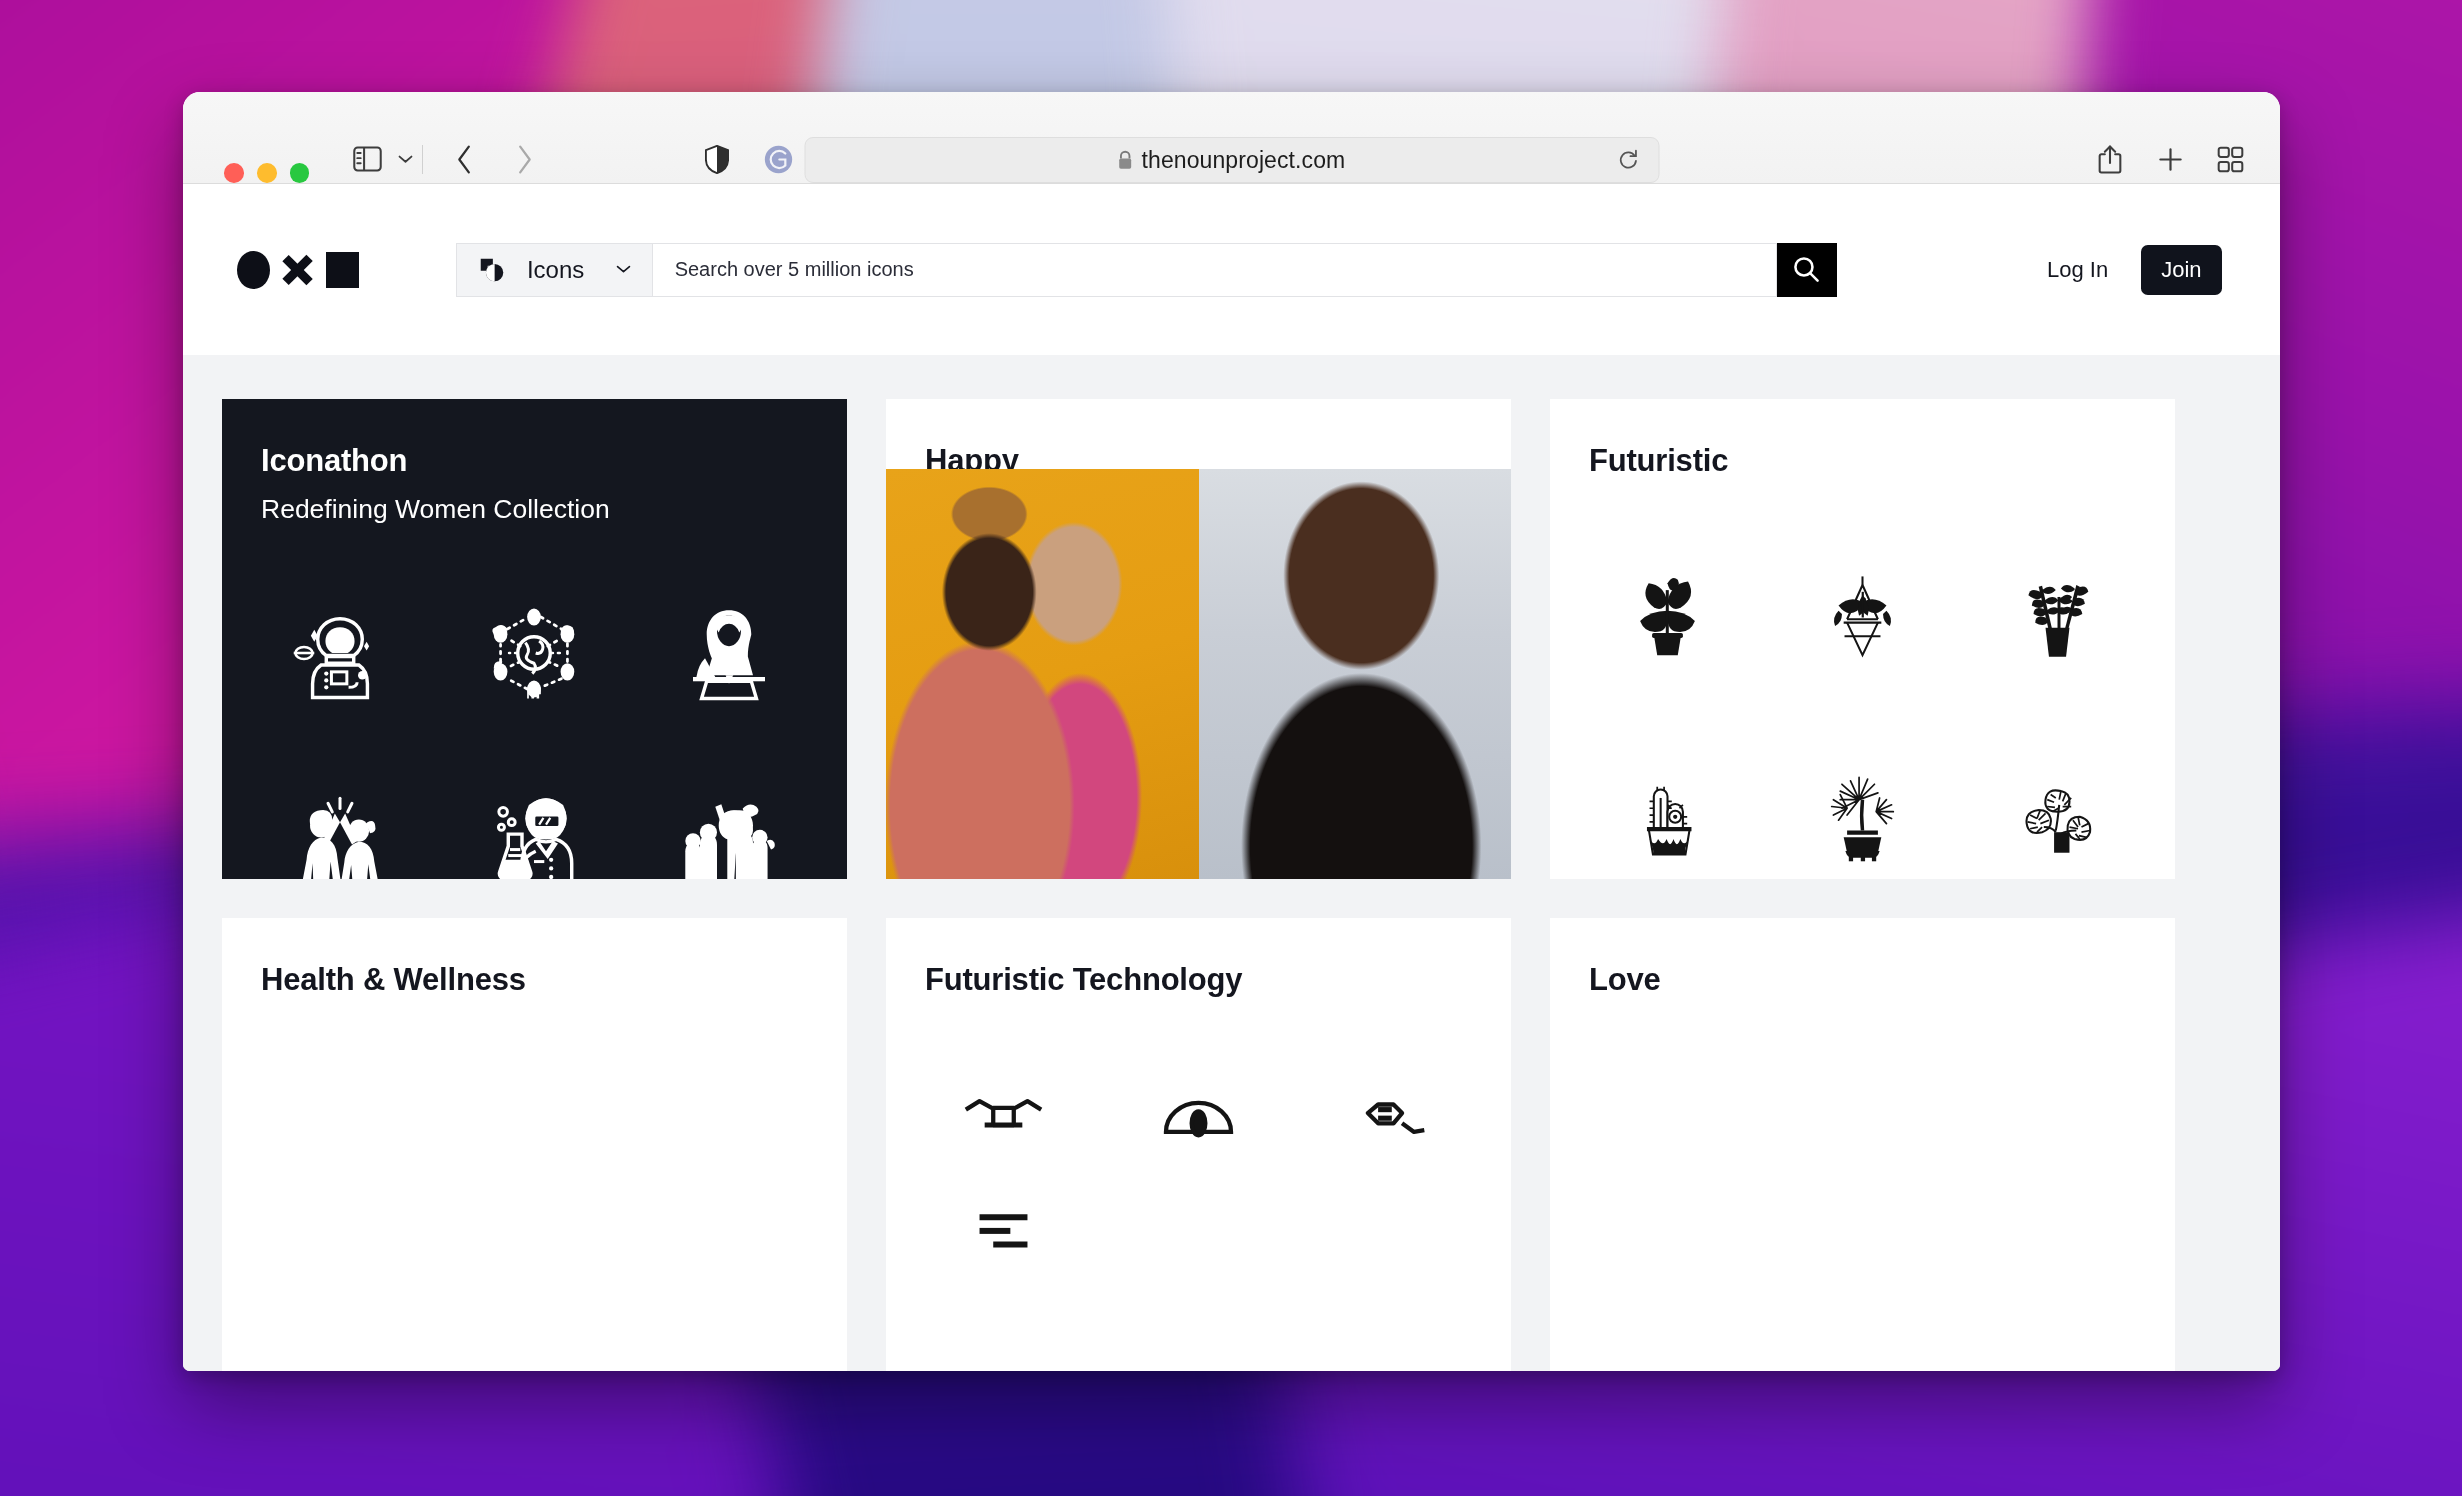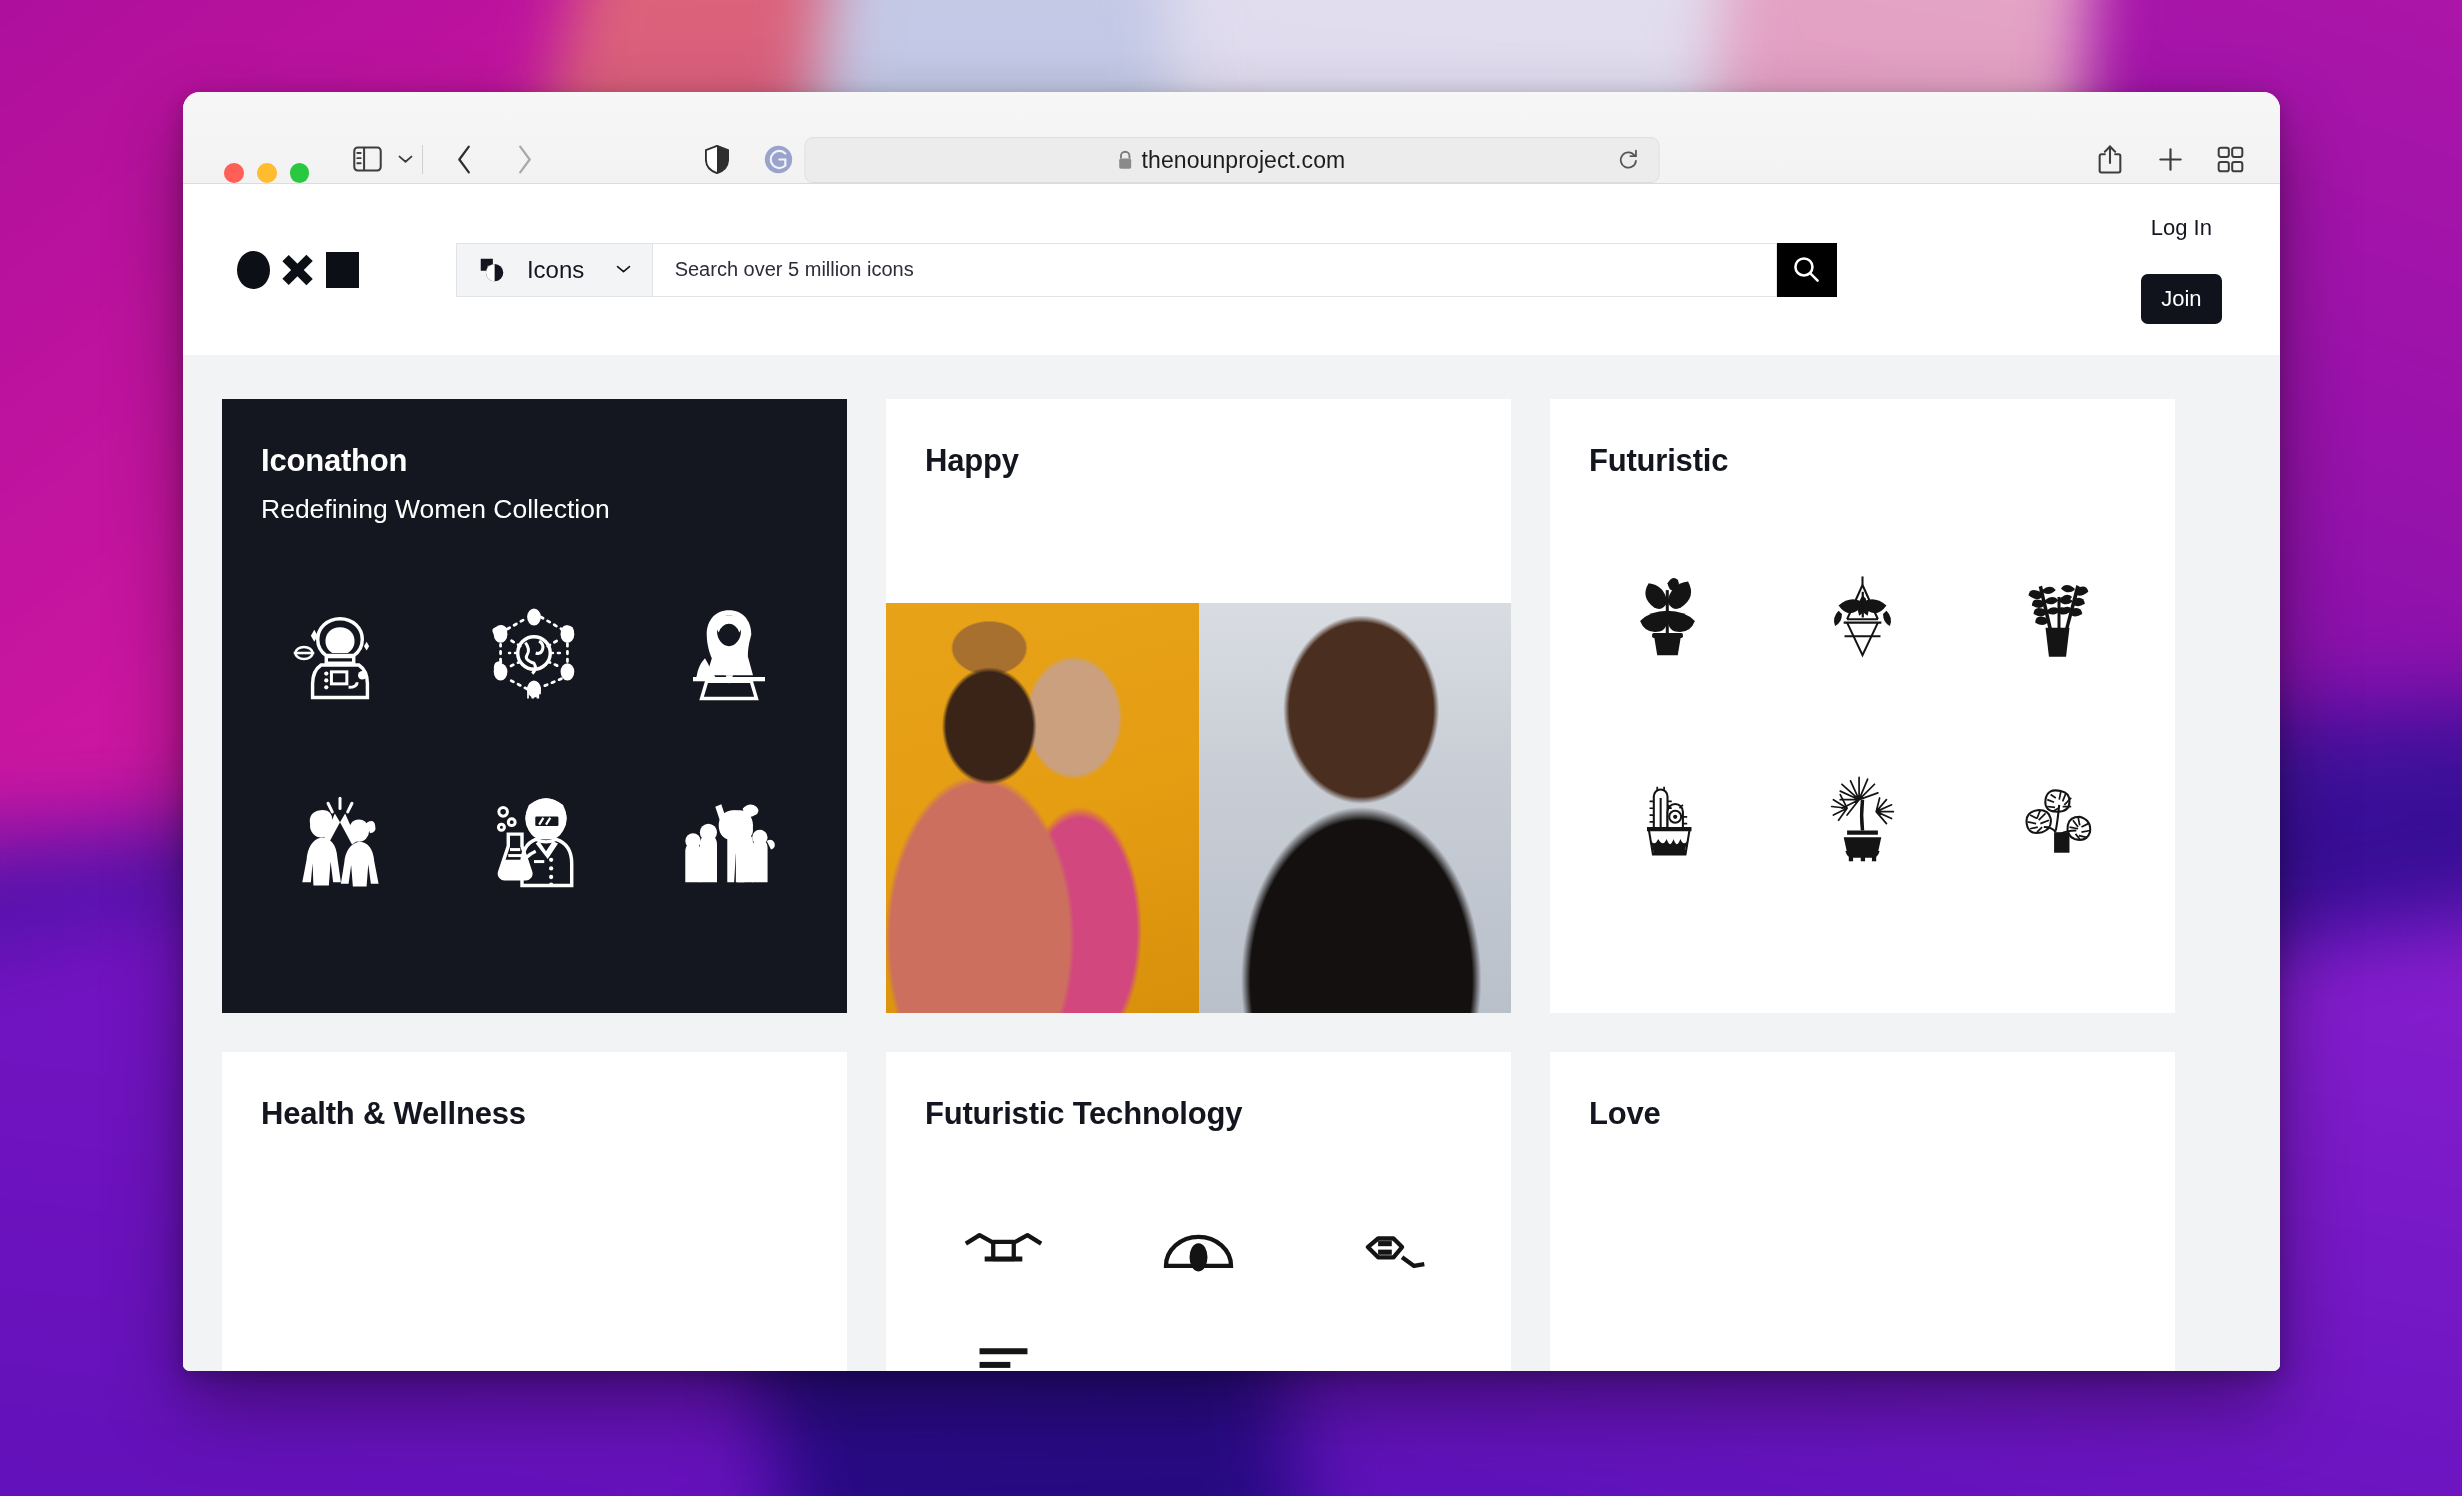--- a/index.html
+++ b/index.html
@@ -141,41 +141,41 @@
     font-family: "Liberation Sans", sans-serif;
     background: transparent;
   }
   #search-input::placeholder { color: #2b2d38; }
   #search-btn {
     width: 60px; background: #000;
     display: flex; align-items: center; justify-content: center;
     border: none; cursor: pointer;
   }
 
-  #header-right { margin-left: auto; display: flex; align-items: center; gap: 32.5px; margin-right: 19px; flex-direction: column; }
+  #header-right { margin-left: auto; display: flex; align-items: center; gap: 32.5px; margin-right: 19px; }
   #login-link { font-size: 22px; color: #14161f; text-decoration: none; }
   #join-btn {
     background: #10131c; color: #fff;
     font-size: 22px; border: none; border-radius: 6.8px;
     padding: 12px 20.5px; cursor: pointer;
     font-family: "Liberation Sans", sans-serif;
   }
 
   
   #grid {
     display: grid;
     grid-template-columns: repeat(3, 625px);
     gap: 39px 39px;
     padding: 44px 39px 0 39px;
   }
   .card {
     background: #fff;
     overflow: hidden;
     position: relative;
-    height: 614px;
+    height: 480px;
   }
   .card.dark { background: #14171f; }
   .card-title {
     font-size: 31px; font-weight: bold; color: #14161f;
     padding: 44px 39px 0 39px;
     letter-spacing: -0.2px;
   }
   .card.dark .card-title { color: #fff; padding-bottom: 0; }
   .card-sub {
     font-size: 26.5px; color: #fff;

